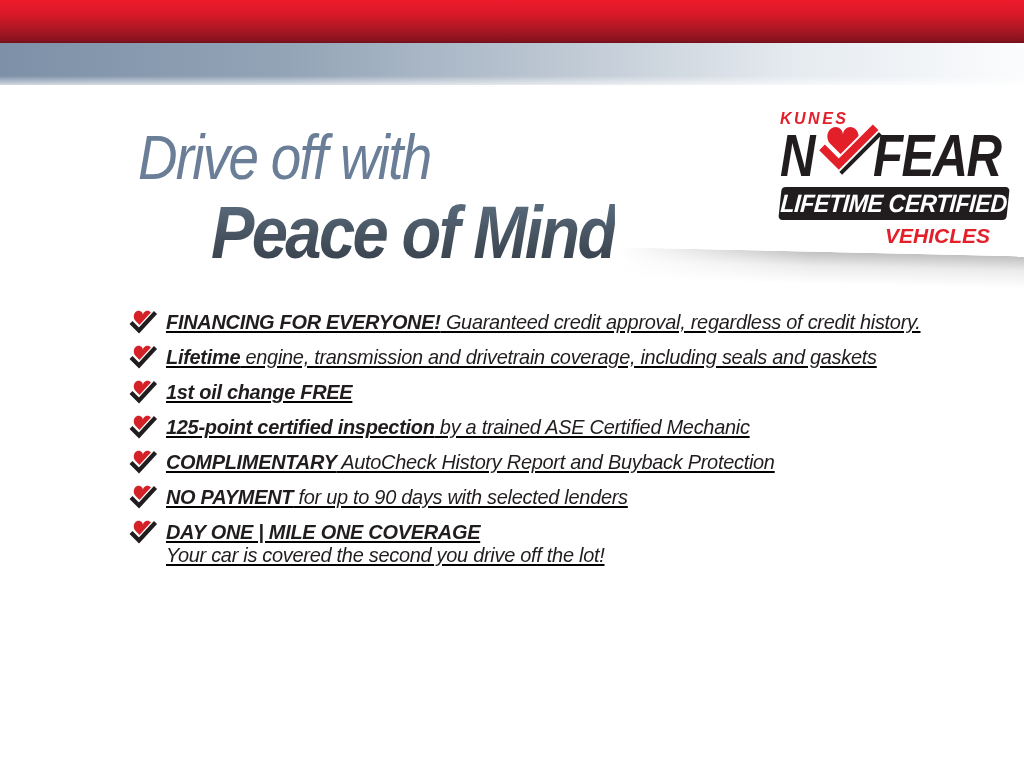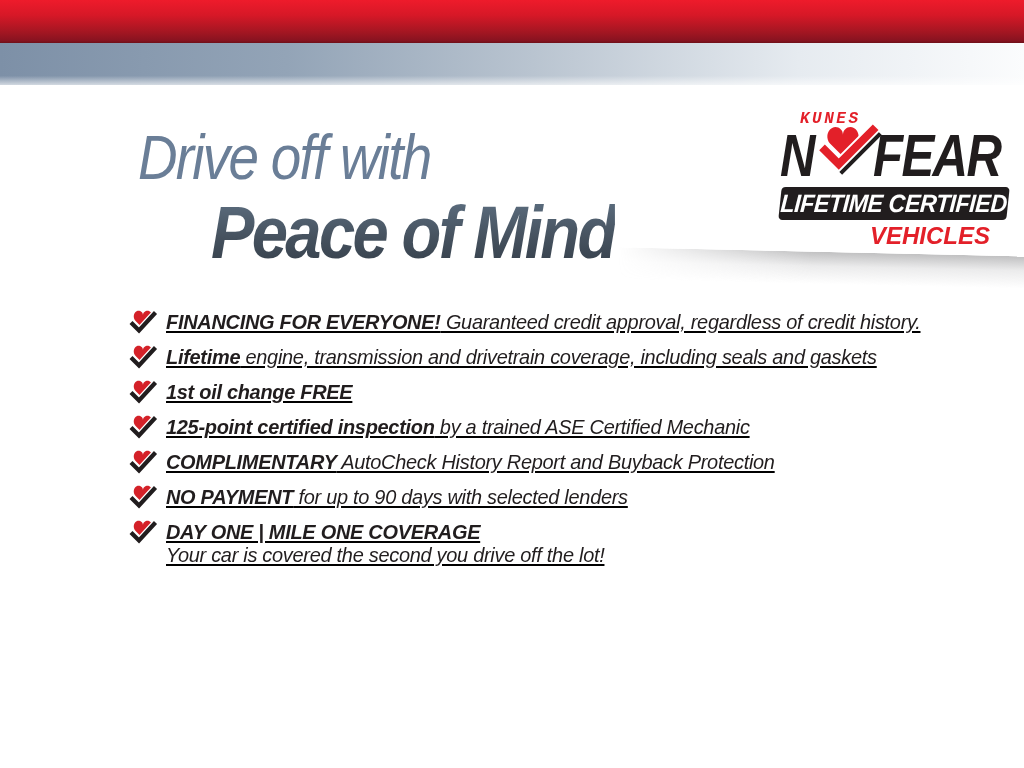--- a/index.html
+++ b/index.html
@@ -57,44 +57,44 @@
     -webkit-background-clip: text; background-clip: text; color: transparent;
     transform: scaleX(0.88); transform-origin: left top; white-space: nowrap;
   }
 
   
   .logo {
     position: absolute; left: 780px; top: 111px; width: 230px;
     font-style: italic; text-align: left;
   }
   .logo-brand {
-    display: block; margin-left: 20px;
+    display: block; margin-left: 0;
     font-size: 16px; font-weight: 700; letter-spacing: 2.5px;
-    color: #e32029; line-height: 16px; font-family: Liberation Mono, monospace;
+    color: #e32029; line-height: 16px;
   }
   .logo-word { display: flex; align-items: flex-end; height: 52px; margin-top: 1px; }
   .logo-word .ltr {
     font-size: 60px; font-weight: 700; line-height: 48px; letter-spacing: -2px;
     color: #211d1e; transform: scaleX(0.82); transform-origin: left bottom; white-space: nowrap;
   }
   .logo-word .ltr-end { transform-origin: left bottom; }
   .logo-mark { width: 62px; height: 62px; flex: none; margin: 0 -6px 0 -4px; overflow: visible; }
   .logo-banner {
     margin-top: 7px; width: 228px; height: 33px;
     background: #211d1e; border-radius: 4px;
     transform: skewX(-6deg);
     display: flex; align-items: center; justify-content: center;
   }
   .logo-banner span {
     font-size: 25px; font-weight: 700; font-style: italic; color: #ffffff;
     letter-spacing: -0.5px; transform: skewX(2deg) scaleX(0.93); white-space: nowrap;
   }
   .logo-tagline {
     display: block; margin-top: 4px; padding-right: 20px; text-align: right;
-    font-size: 24px; font-weight: 700; font-style: italic; color: #e32029;
+    font-size: 21px; font-weight: 700; font-style: italic; color: #e32029;
     letter-spacing: 0px; line-height: 24px;
   }
 
   
   .benefits {
     position: absolute; left: 128px; top: 310px; width: 880px;
     list-style: none;
     text-decoration: underline;
   }
   .benefit {

